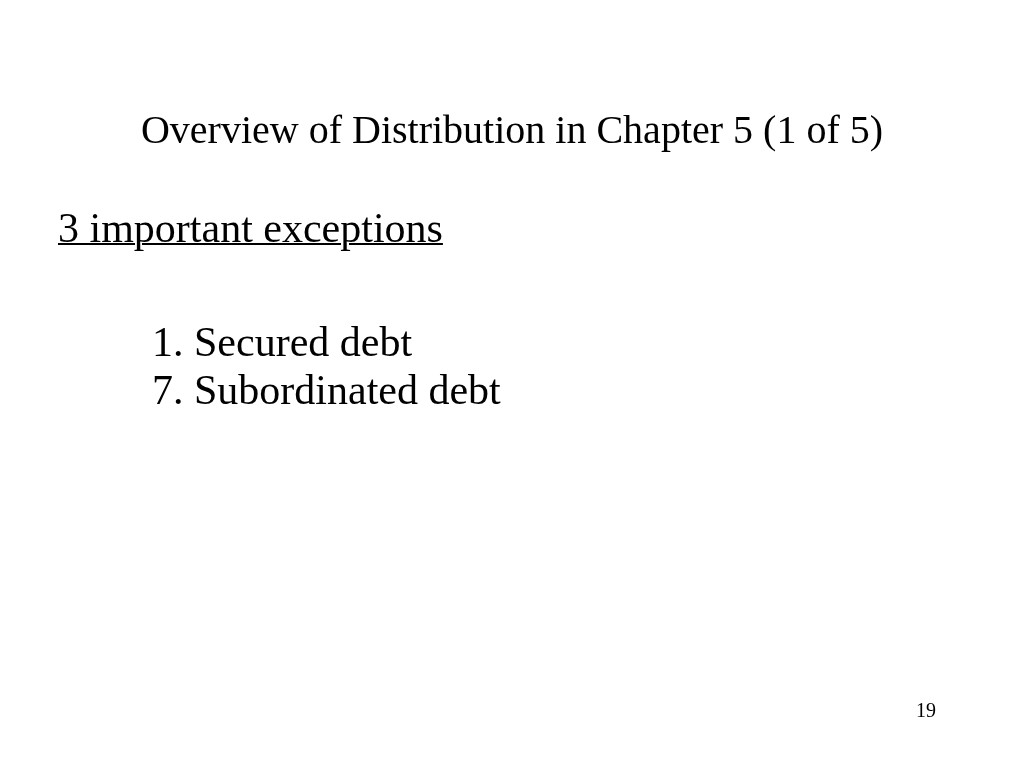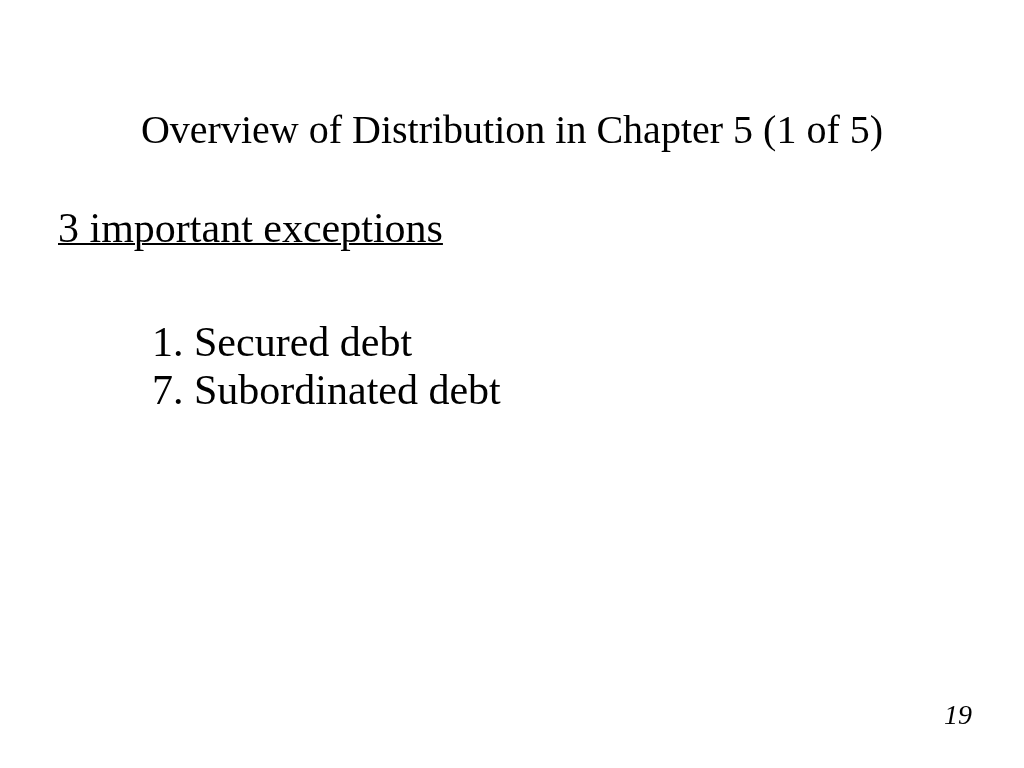--- a/index.html
+++ b/index.html
@@ -48,24 +48,23 @@
   }
   .list-item {
     white-space: nowrap;
   }
   .item-highlight {
     color: #3333cc;
   }
   .page-number {
     position: absolute;
     top: 698px;
-    left: 944px;
-    font-size: 28px;
+    left: 916px;
+    font-size: 20px;
     line-height: 1.2;
-    font-style: italic;
   }
 </style>
 </head>
 <body>
 
 <div class="slide">
 
   <div class="slide-title">Overview of Distribution in Chapter 5 (1 of 5)</div>
 
   <div class="exceptions-heading">3 important exceptions</div>

